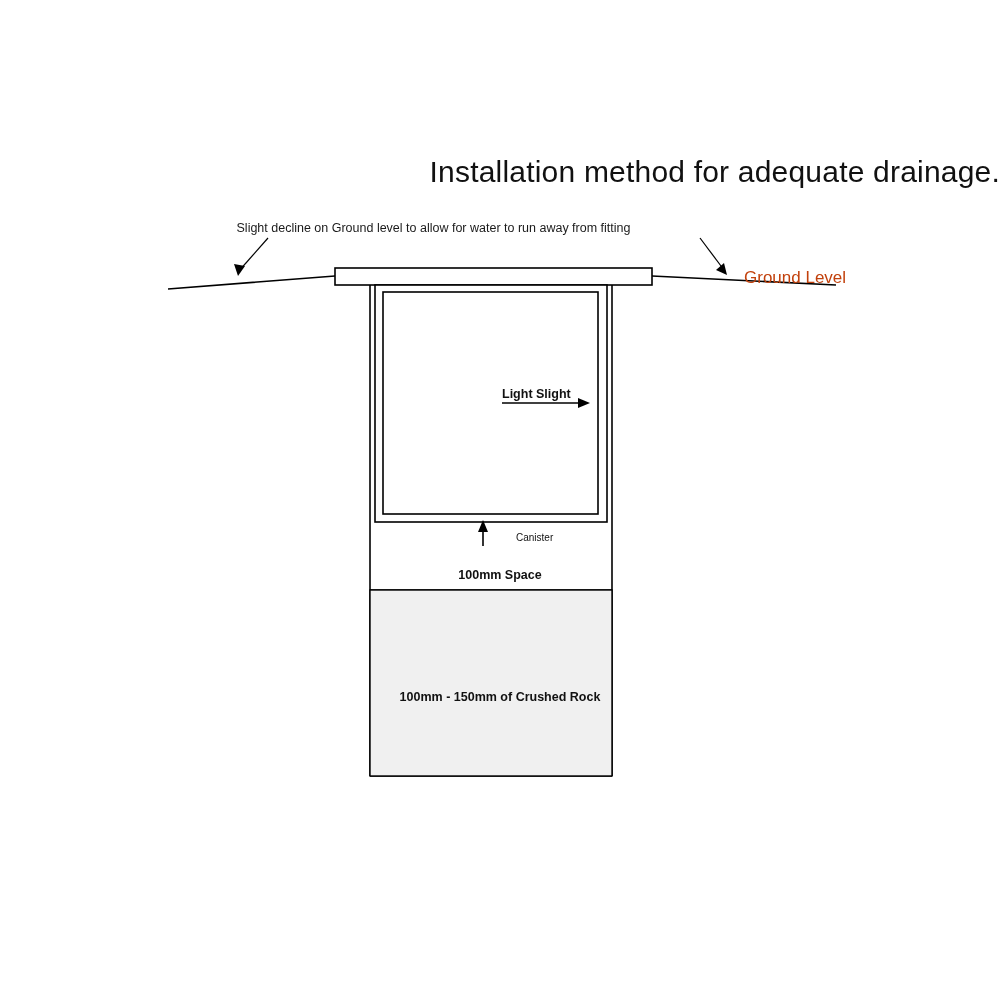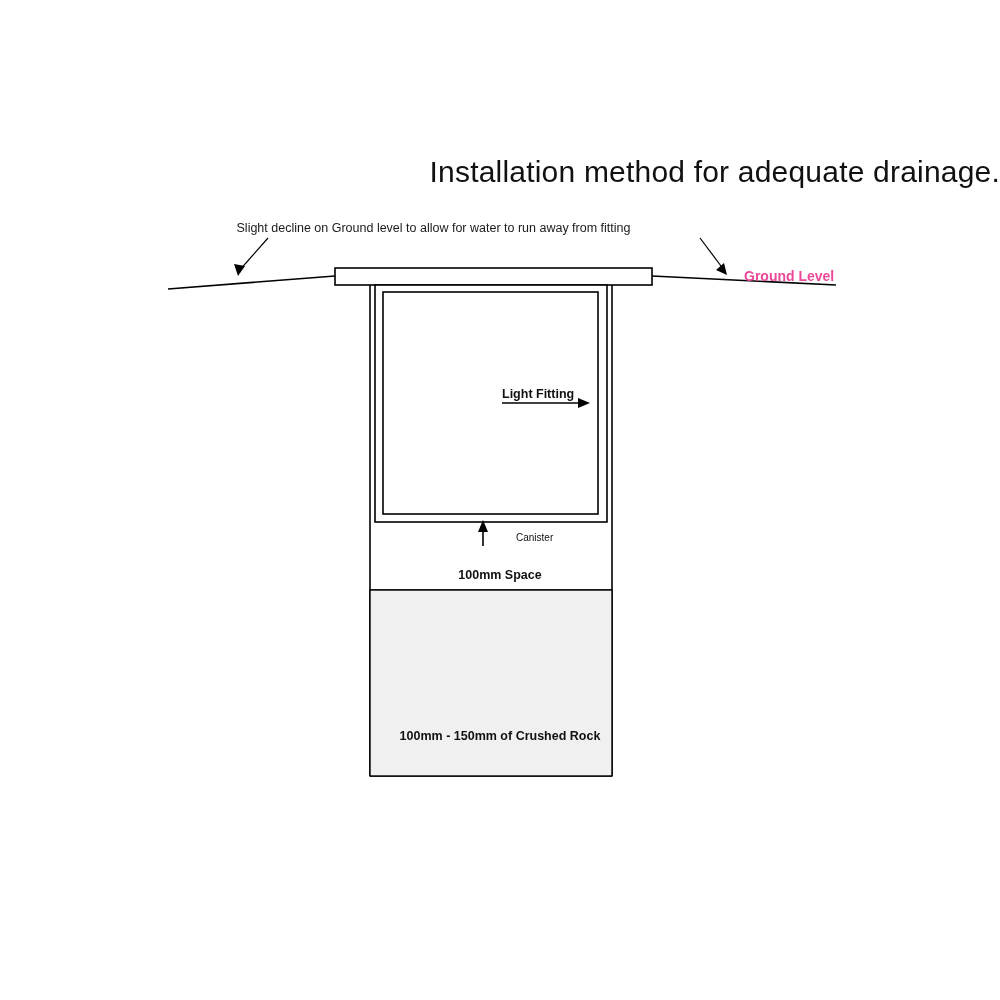--- a/index.html
+++ b/index.html
@@ -39,23 +39,23 @@
     top: 221px;
     width: 867px;
     text-align: center;
     font-size: 12.5px;
     color: #1a1a1a;
   }
   .label-ground {
     position: absolute;
     left: 744px;
     top: 268px;
-    font-size: 14px;
-    font-weight: bold;
-    color: #ec4899;
+    font-size: 17px;
+    font-weight: normal;
+    color: #c2410c;
   }
   .label-light {
     position: absolute;
     left: 502px;
     top: 387px;
     font-size: 12.5px;
     font-weight: bold;
     color: #111111;
   }
   .label-canister {
@@ -77,21 +77,20 @@
   }
   .label-rock {
     position: absolute;
     left: 0;
     top: 690px;
     width: 1000px;
     text-align: center;
     font-size: 12.5px;
     font-weight: bold;
     color: #111111;
-    margin-top: 39px;
   }
   svg.art {
     position: absolute;
     left: 0;
     top: 0;
     width: 1000px;
     height: 1000px;
   }
 </style>
 </head>
@@ -149,18 +148,18 @@
     <g>
       <line x1="370" y1="590" x2="612" y2="590" stroke="#000000" stroke-width="1.4"></line>
     </g>
 
     <g>
       <rect x="370" y="590" width="242" height="186" fill="#f0f0f0" stroke="#000000" stroke-width="1.4"></rect>
     </g>
   </svg>
 
   <div class="label-ground">Ground Level</div>
-  <div class="label-light">Light Fitting</div>
+  <div class="label-light">Light Slight</div>
   <div class="label-canister">Canister</div>
   <div class="label-space">100mm Space</div>
   <div class="label-rock">100mm - 150mm of Crushed Rock</div>
 
 </div>
 
 </body></html>

